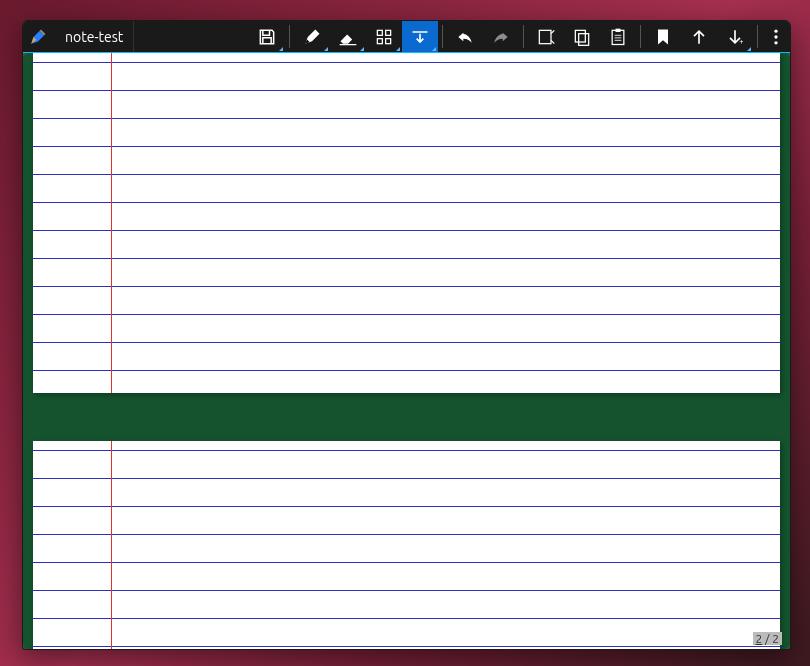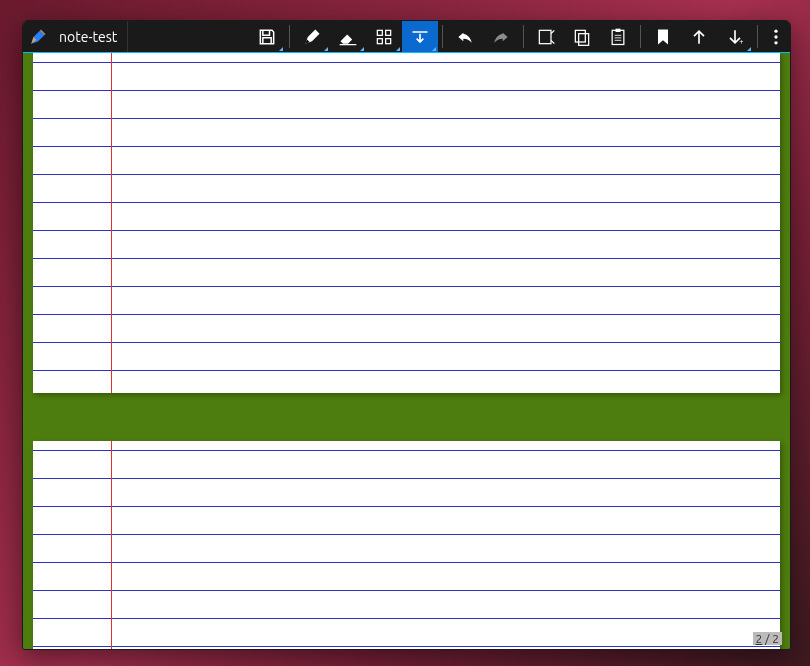--- a/index.html
+++ b/index.html
@@ -63,21 +63,21 @@
     display: flex;
     align-items: stretch;
     color: #fff;
     font-size: 14px;
     flex-shrink: 0;
     border-bottom: 1px solid #00bfff;
   }
   .tab {
     display: flex;
     align-items: center;
-    gap: 12px;
+    gap: 18px;
     padding: 0 10px 0 6px;
     border-right: 1px solid #333;
   }
   .pencil-icon {
     width: 18px; height: 18px;
   }
   .spacer { flex: 1; }
   .tool-group {
     display: flex;
     align-items: stretch;
@@ -101,24 +101,25 @@
   .tbtn svg { width: 20px; height: 20px; }
   .dropdown-tick {
     position: absolute; bottom: 1px; right: 2px;
     width: 0; height: 0;
     border-left: 4px solid transparent;
     border-bottom: 4px solid #5bb6ff;
   }
 
   .content {
     flex: 1;
-    background: #4d7c0f;
+    background: #14532d;
     padding: 0 10px 10px 10px;
     overflow: hidden;
     position: relative;
+    border-radius: 6px;
   }
   .page {
     background: #fff;
     width: 100%;
     box-shadow: 2px 2px 5px rgba(0,0,0,0.3);
     margin-top: 8px;
     position: relative;
     overflow: hidden;
   }
   .page.first { margin-top: 0; height: 340px; }

